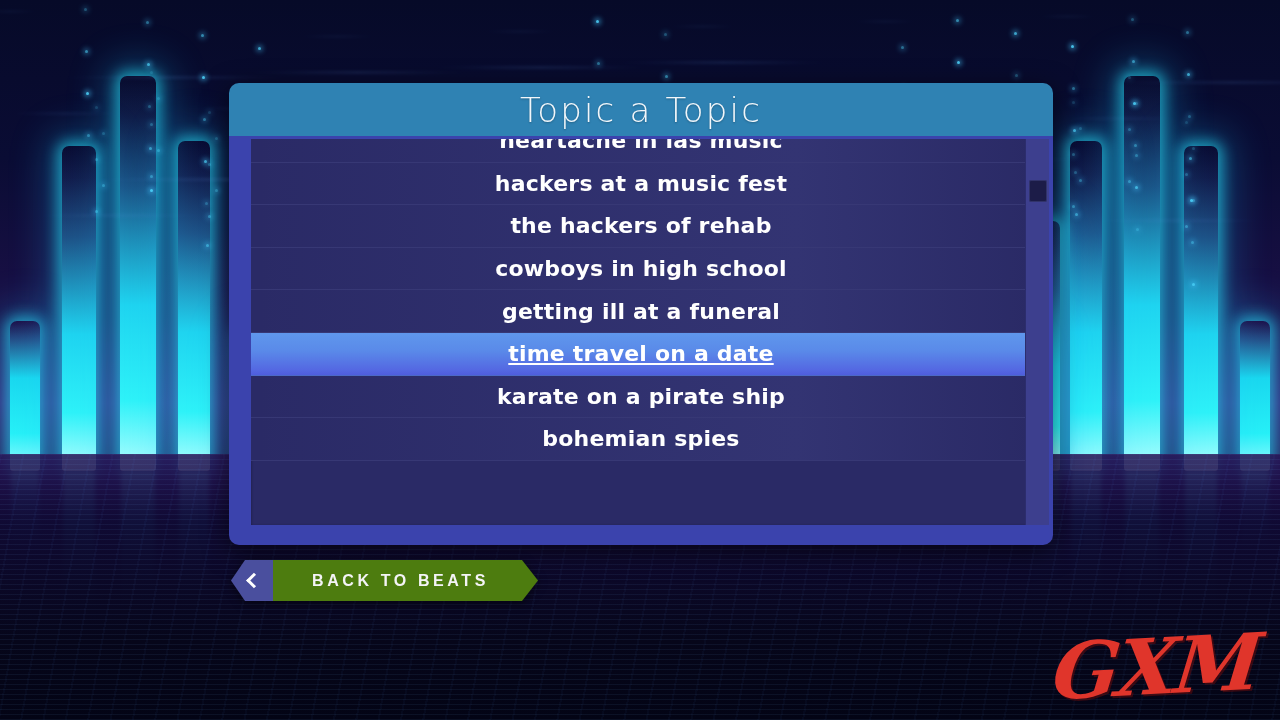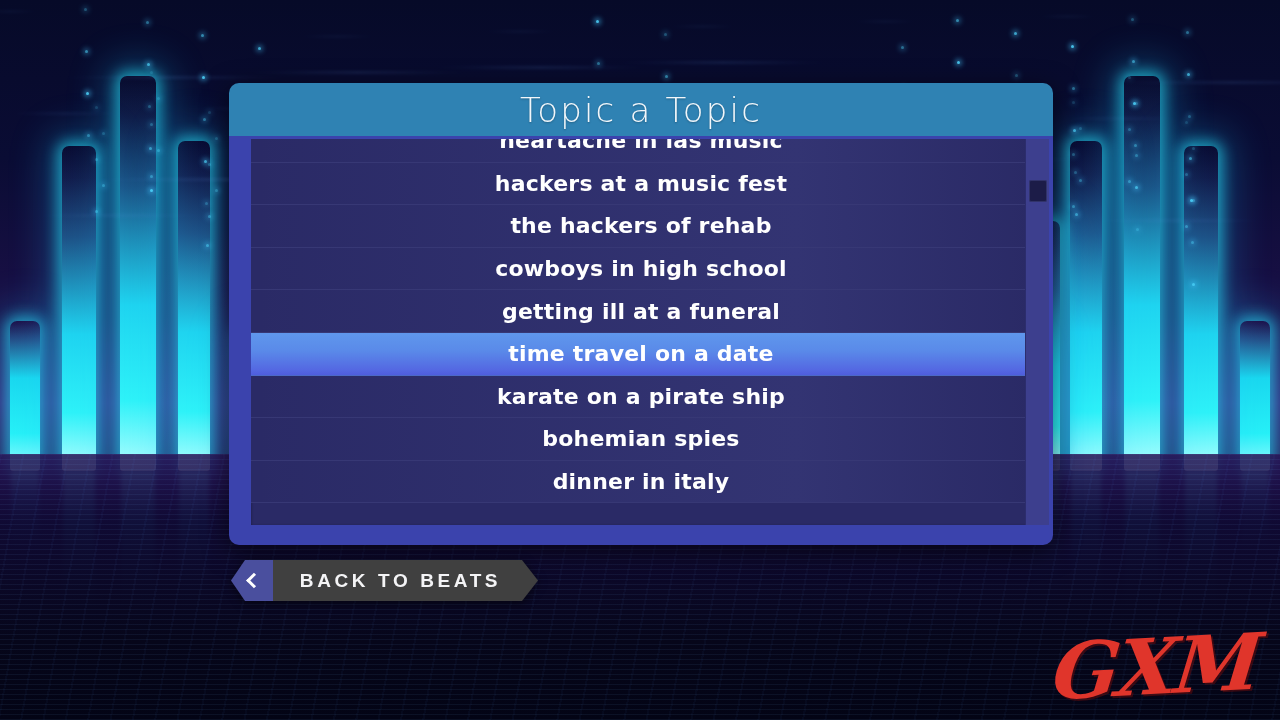--- a/index.html
+++ b/index.html
@@ -84,20 +84,21 @@
   }
   .topic-row::after {
     content:""; position:absolute; left:0; right:0; top:0; bottom:0;
     background:linear-gradient(to right, rgba(255,255,255,0) 0%, rgba(130,140,225,.07) 48%, rgba(130,140,225,.10) 70%, rgba(255,255,255,0) 100%);
     pointer-events:none;
   }
   .topic-row.selected {
     background:linear-gradient(to bottom, #5f97ec 0%, #5a8ae9 42%, #5468e2 88%, #4f5ddd 100%);
     border-bottom:1px solid rgba(60,70,170,.55);
     color:#ffffff;
+    text-decoration:underline;
   }
   .topic-row.selected::after { background:none; }
   .topic-label { position:relative; z-index:2; }
 
   
   .scroll-track {
     position:absolute; right:4px; top:56px; width:24px; height:386px;
     background:#3d3f8e; border-left:1px solid rgba(20,20,60,.4);
   }
   .scroll-thumb {
@@ -118,24 +119,24 @@
     background:#4a4f9e;
     clip-path:polygon(14px 0, 100% 0, 100% 100%, 14px 100%, 0 50%);
     display:flex; align-items:center; justify-content:center;
   }
   .chev-glyph {
     display:block; width:11px; height:11px;
     border-left:3px solid #fff; border-bottom:3px solid #fff;
     transform:rotate(45deg) translate(1px,-1px);
   }
   .back-body {
-    flex:1; height:41px; background:#404040;
+    flex:1; height:41px; background:#4d7c0f;
     clip-path:polygon(0 0, calc(100% - 16px) 0, 100% 50%, calc(100% - 16px) 100%, 0 100%);
     display:flex; align-items:center; justify-content:center;
-    color:#f4f4f6; font-size:19px; font-weight:700; letter-spacing:3.6px;
+    color:#f4f4f6; font-size:16px; font-weight:700; letter-spacing:3.6px;
     font-family:"Liberation Sans", sans-serif;
     padding-right:10px;
   }
 
   
   .logo {
     position:absolute; right:22px; bottom:8px;
     color:#e0352b; font-size:78px; font-weight:700; font-style:italic;
     font-family:"DejaVu Serif", serif;
     letter-spacing:-3px;
@@ -346,23 +347,20 @@
           </div>
           <div class="topic-row selected">
             <span class="topic-label">time travel on a date</span>
           </div>
           <div class="topic-row">
             <span class="topic-label">karate on a pirate ship</span>
           </div>
           <div class="topic-row">
             <span class="topic-label">bohemian spies</span>
           </div>
-          <div class="topic-row">
-            <span class="topic-label">dinner in italy</span>
-          </div>
         </div>
     </div>
 
     <div class="scroll-track">
       <div class="scroll-thumb"></div>
     </div>
   </div>
 
   <div class="back-btn">
     <div class="back-chevron">

